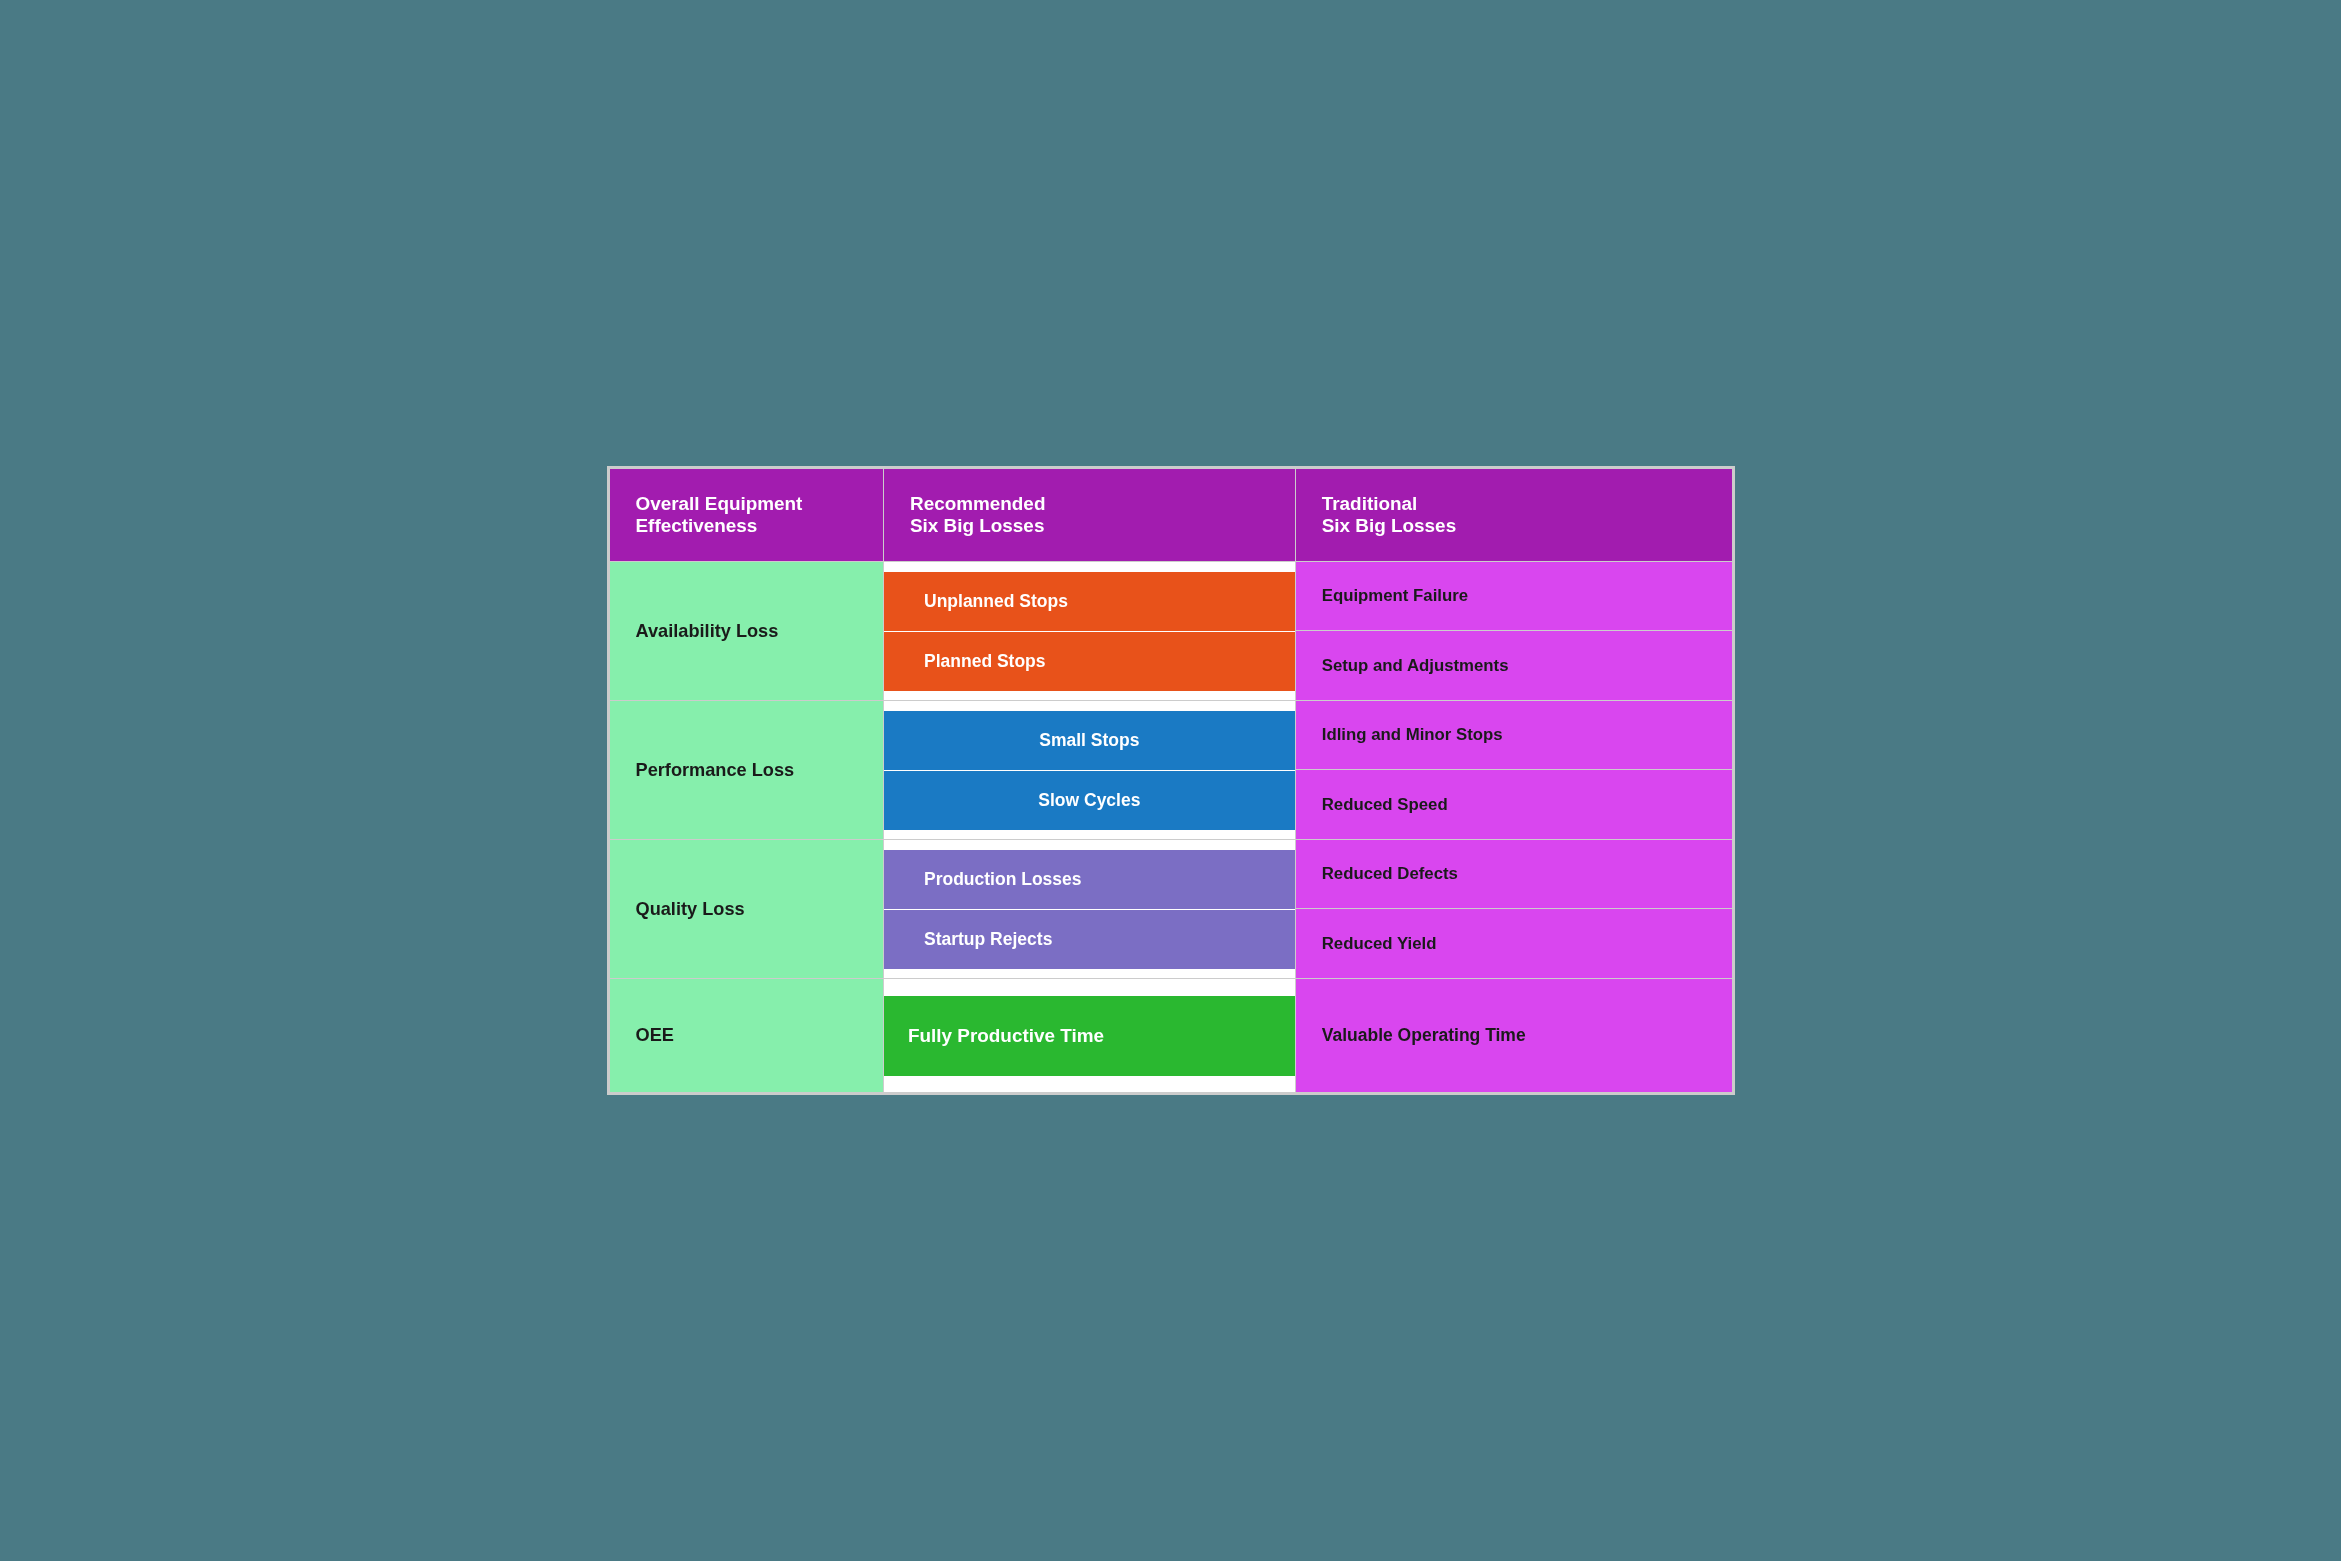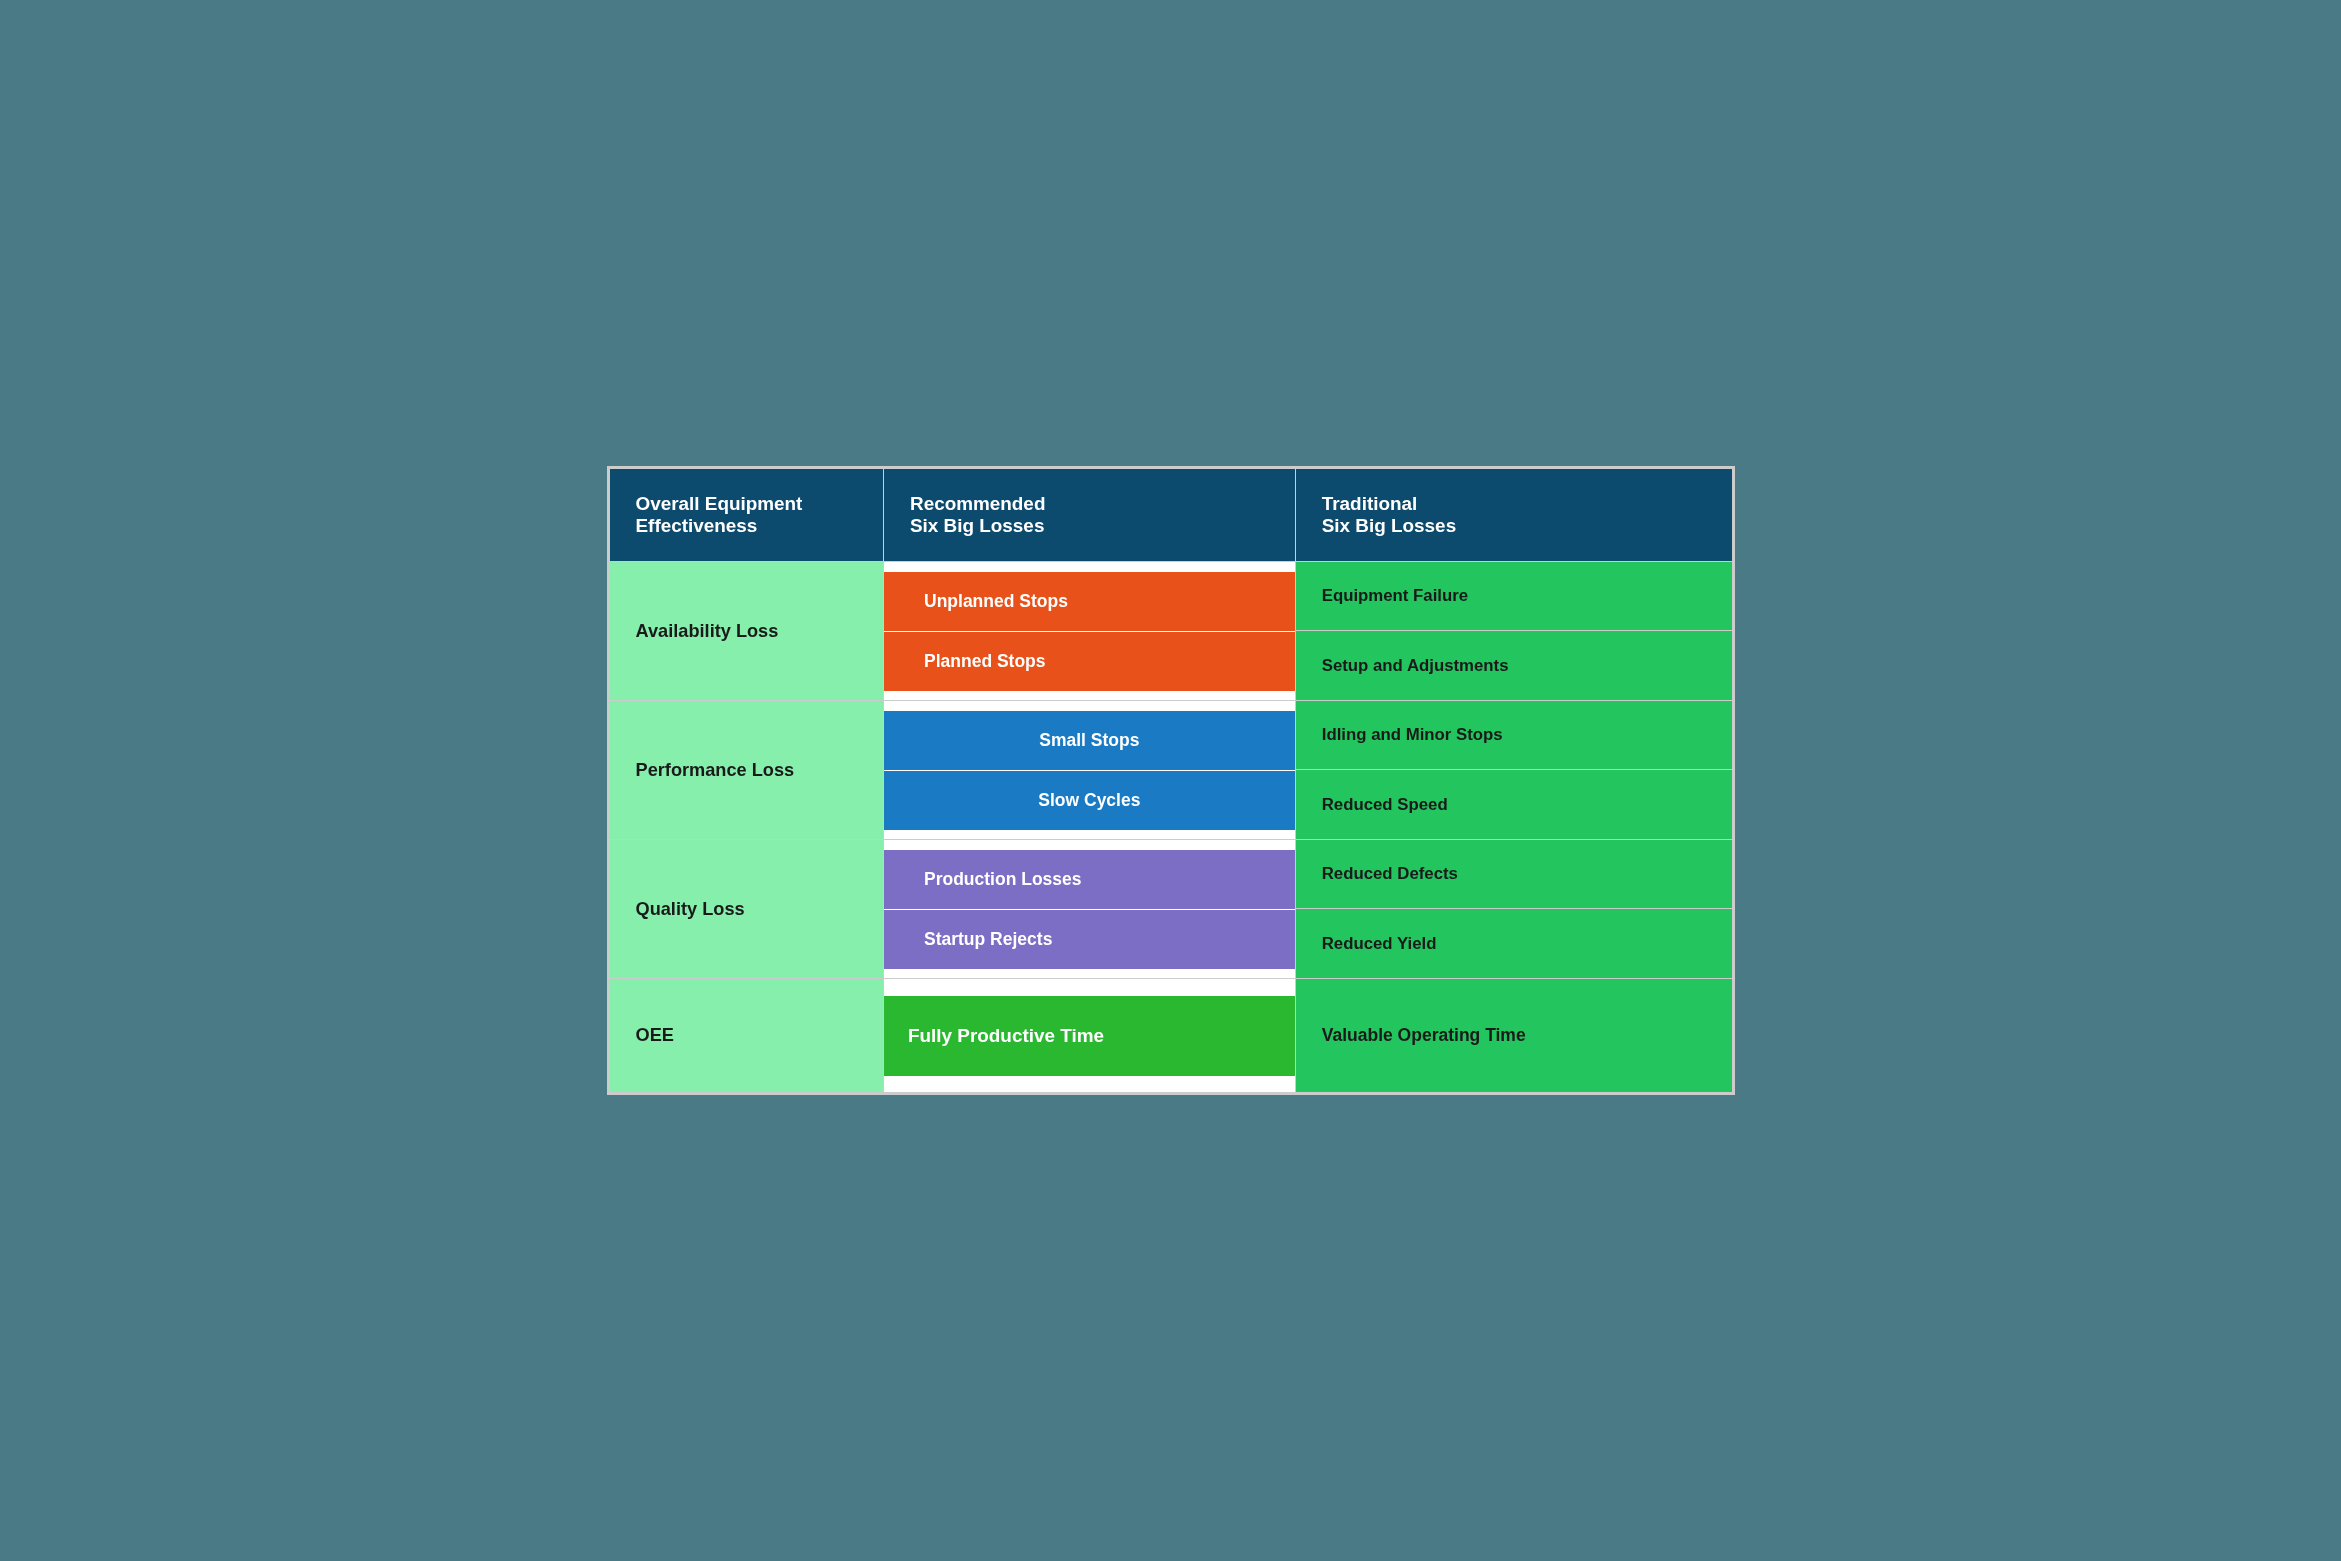--- a/index.html
+++ b/index.html
@@ -20,21 +20,21 @@
       width: 100%;
       max-width: 1128px;
     }
 
     table {
       width: 100%;
       border-collapse: collapse;
     }
 
     thead tr th {
-      background-color: #0c4a6e;
+      background-color: #a21caf;
       color: white;
       font-size: 1.35rem;
       font-weight: bold;
       padding: 24px 26px;
       text-align: left;
       border: 1.7px solid #cccccc;
       vertical-align: top;
     }
 
     tbody tr td {
@@ -81,21 +81,21 @@
       padding: 0;
       background-color: #e8e8e8;
     }
 
     .traditional-item {
       padding: 19px 26px;
       font-size: 1.2rem;
       font-weight: bold;
       color: #1a1a1a;
       border-bottom: 1.7px solid #cccccc;
-      background-color: #22c55e;
+      background-color: #d946ef;
       display: flex;
       align-items: center;
       min-height: 69px;
     }
 
     .traditional-item:last-child {
       border-bottom: none;
     }
 
     .traditional-item.full-height {

